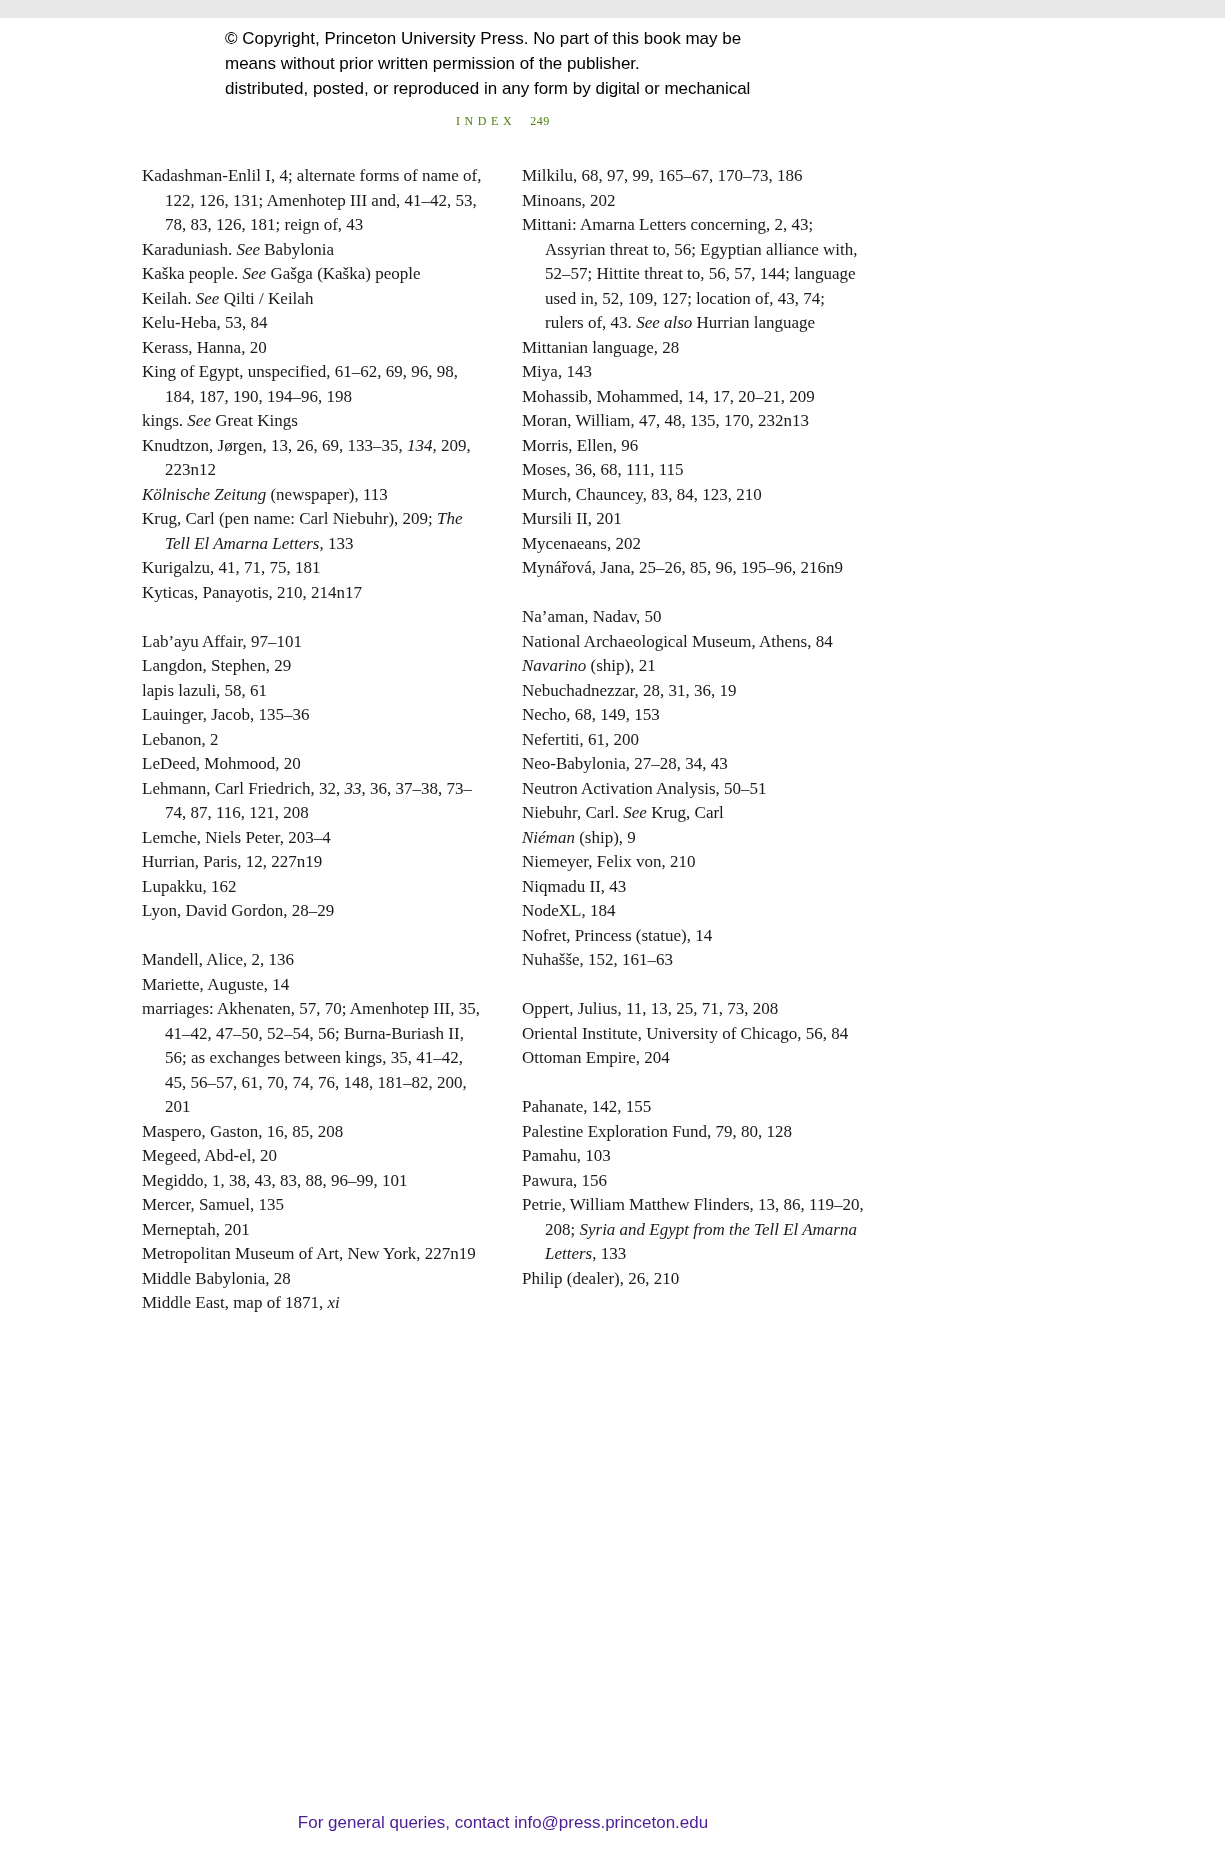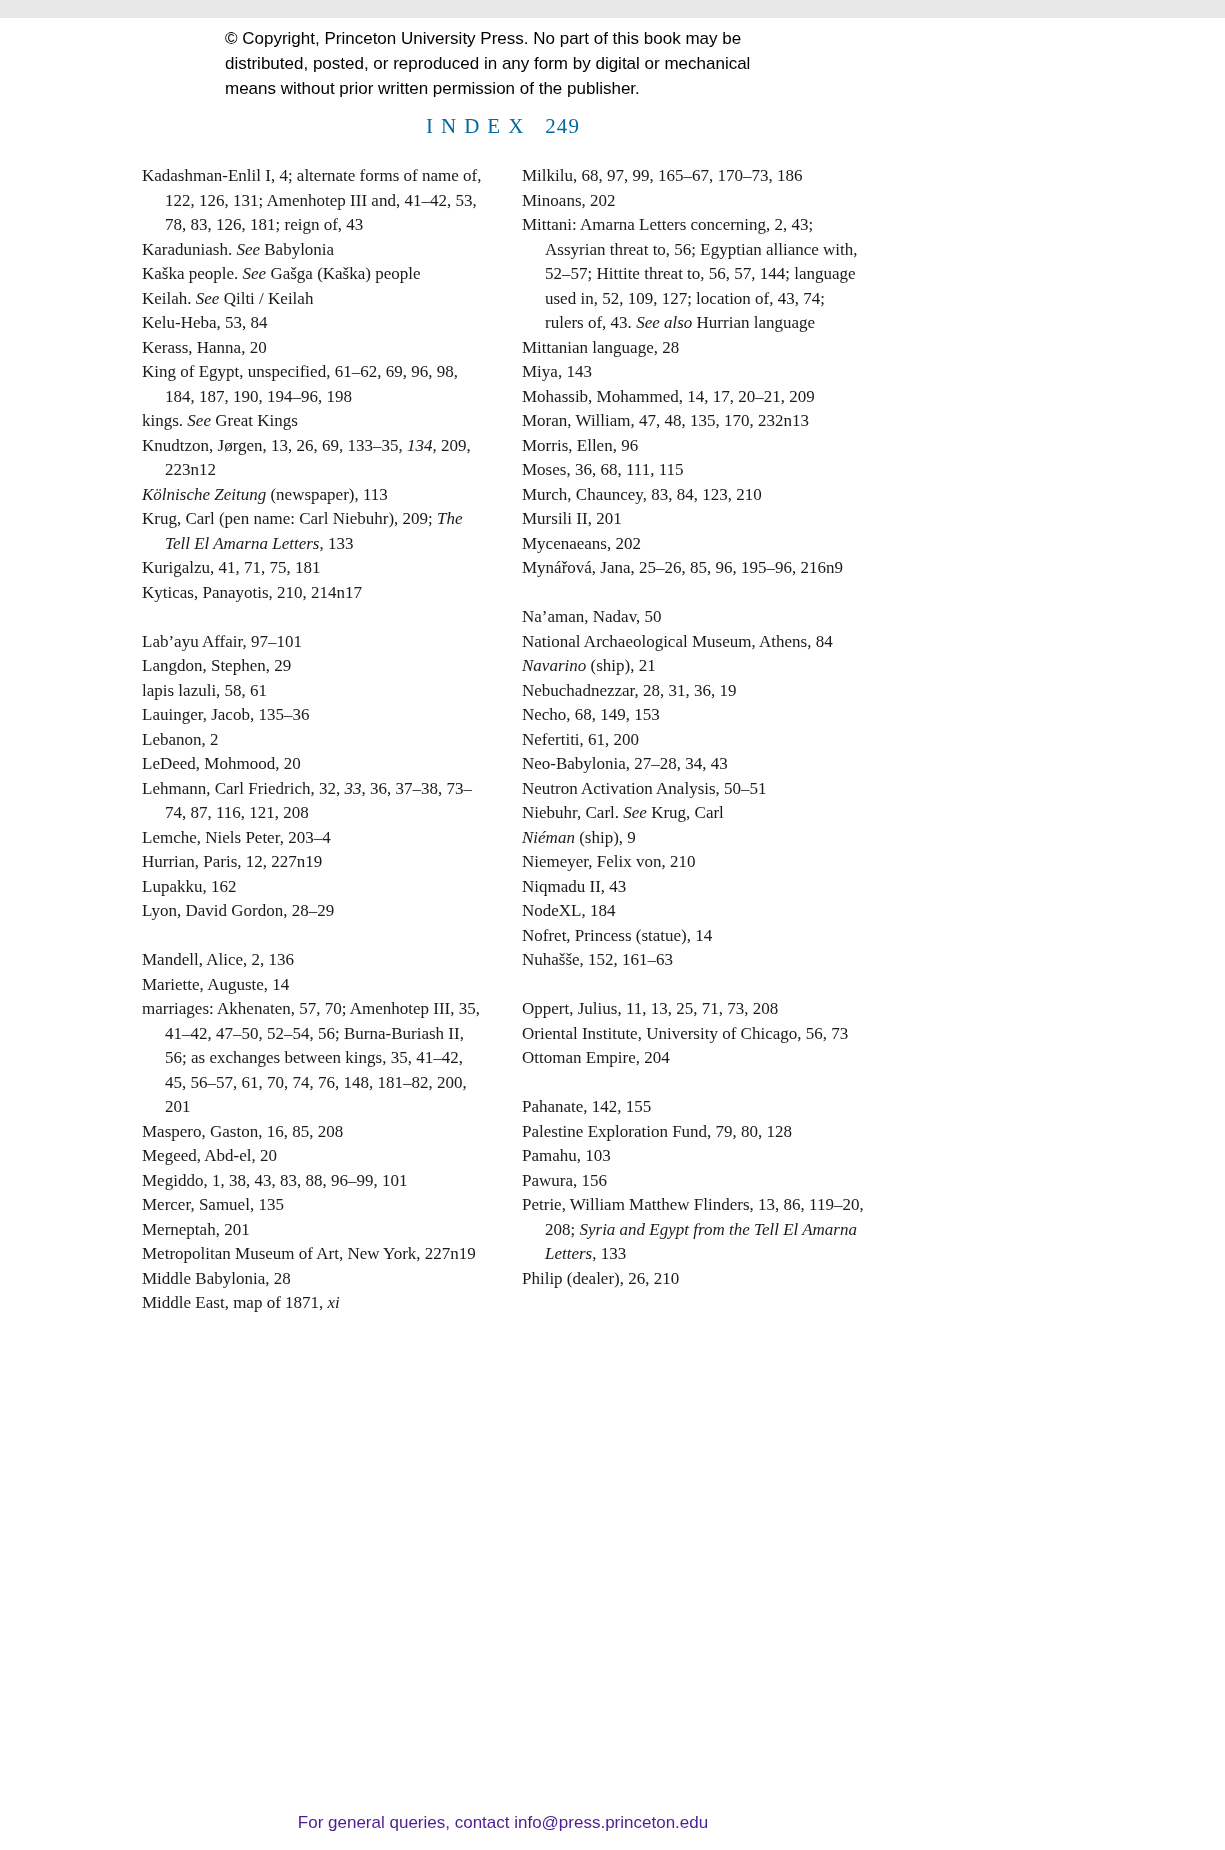--- a/index.html
+++ b/index.html
@@ -26,22 +26,22 @@
     font-size: 17px;
     line-height: 25px;
     color: #000000;
   }
   .running-head {
     position: absolute;
     left: 142px;
     top: 96px;
     width: 722px;
     text-align: center;
-    font-size: 21px;
-    color: #0369a1;
+    font-size: 12px;
+    color: #4d7c0f;
   }
   .running-head .index-title {
     letter-spacing: 0.38em;
     text-transform: uppercase;
   }
   .running-head .page-number {
     margin-left: 14px;
     letter-spacing: 0.05em;
   }
   .columns {
@@ -81,22 +81,22 @@
     color: #4c1d95;
   }
 </style>
 </head>
 <body>
 
 <div class="page">
 
   <div class="copyright">
     <div>© Copyright, Princeton University Press. No part of this book may be</div>
+    <div>means without prior written permission of the publisher.</div>
     <div>distributed, posted, or reproduced in any form by digital or mechanical</div>
-    <div>means without prior written permission of the publisher.</div>
   </div>
 
   <div class="running-head">
     <span class="index-title">INDEX</span><span class="page-number">249</span>
   </div>
 
   <div class="columns">
     <div class="column" id="col-left">
         <div class="group">
           <div class="entry">Kadashman-Enlil I, 4; alternate forms of name of, 122, 126, 131; Amenhotep III and, 41–42, 53, 78, 83, 126, 181; reign of, 43</div>
@@ -168,21 +168,21 @@
           <div class="entry">Niebuhr, Carl. <i>See</i> Krug, Carl</div>
           <div class="entry"><i>Niéman</i> (ship), 9</div>
           <div class="entry">Niemeyer, Felix von, 210</div>
           <div class="entry">Niqmadu II, 43</div>
           <div class="entry">NodeXL, 184</div>
           <div class="entry">Nofret, Princess (statue), 14</div>
           <div class="entry">Nuhašše, 152, 161–63</div>
         </div>
         <div class="group">
           <div class="entry">Oppert, Julius, 11, 13, 25, 71, 73, 208</div>
-          <div class="entry">Oriental Institute, University of Chicago, 56, 73</div>
+          <div class="entry">Oriental Institute, University of Chicago, 56, 84</div>
           <div class="entry">Ottoman Empire, 204</div>
         </div>
         <div class="group">
           <div class="entry">Pahanate, 142, 155</div>
           <div class="entry">Palestine Exploration Fund, 79, 80, 128</div>
           <div class="entry">Pamahu, 103</div>
           <div class="entry">Pawura, 156</div>
           <div class="entry">Petrie, William Matthew Flinders, 13, 86, 119–20, 208; <i>Syria and Egypt from the Tell El Amarna Letters</i>, 133</div>
           <div class="entry">Philip (dealer), 26, 210</div>
         </div>

